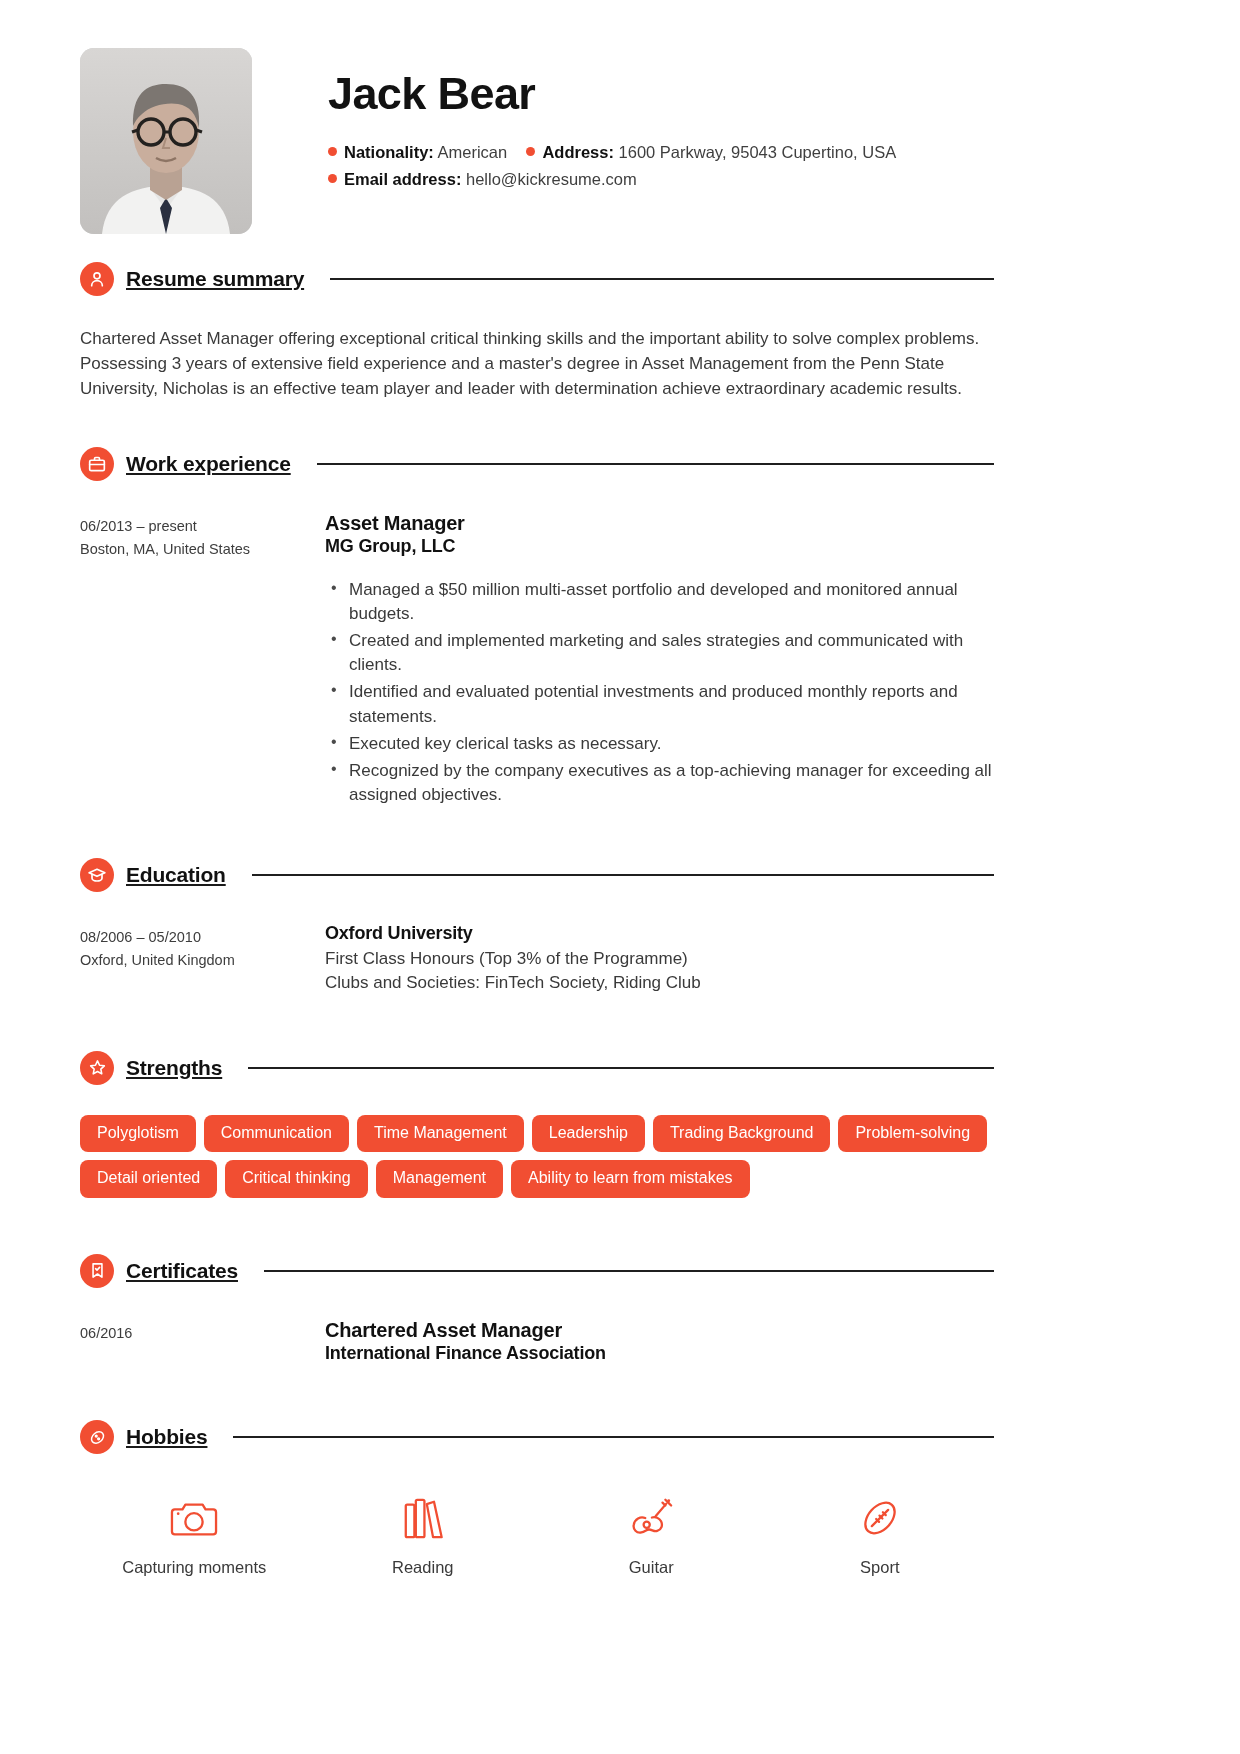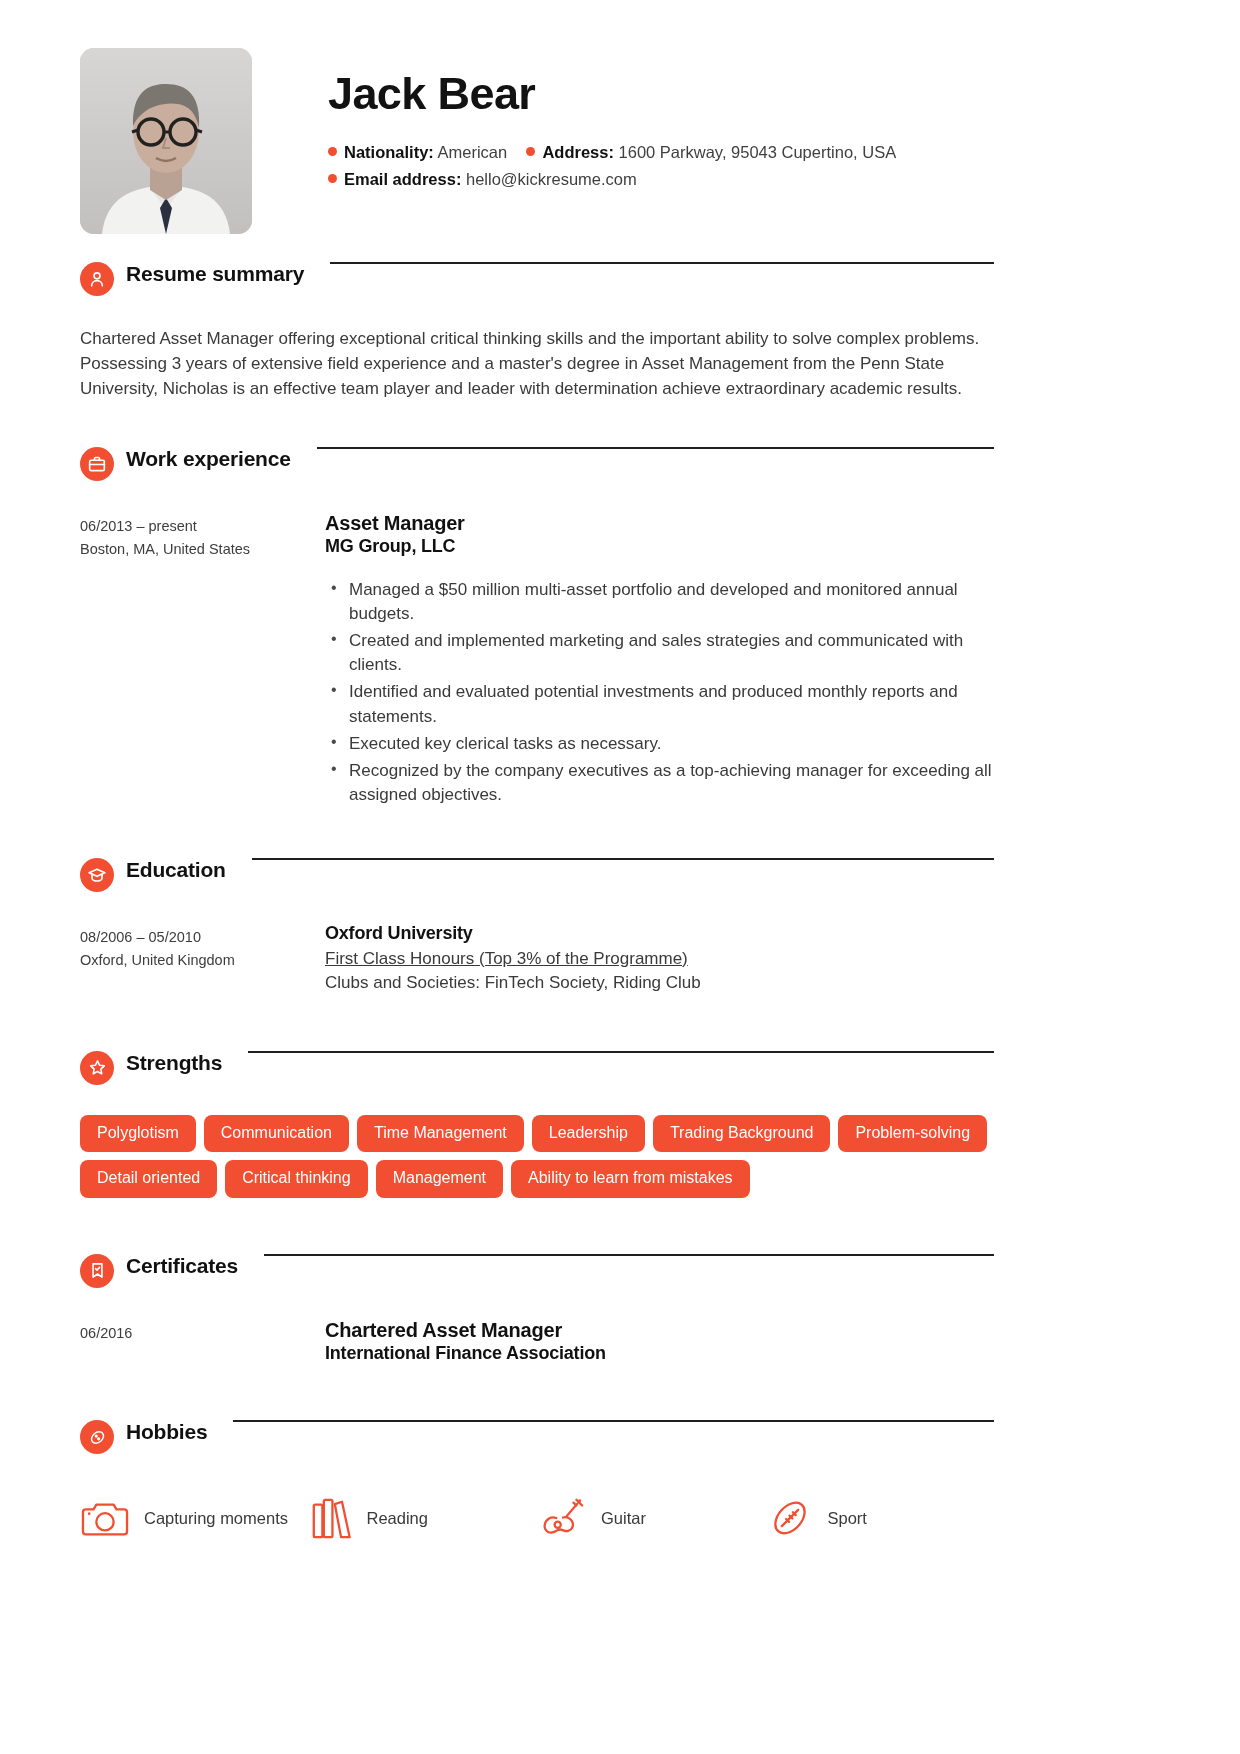--- a/index.html
+++ b/index.html
@@ -63,23 +63,24 @@
   }
   .contact-label { font-weight: bold; color: #111; }
   .contact-value { color: #3f3f3f; }
   .contact-gap { display: inline-block; width: 10px; }
 
   
   .section { margin-top: 10px; }
 
   .sec-head {
     display: flex;
-    align-items: flex-start;
+    align-items: center;
     gap: 12px;
     margin-bottom: 6px;
+    text-decoration: underline;
   }
   .sec-icon {
     width: 34px; height: 34px;
     border-radius: 50%;
     background: #f14e32;
     display: flex;
     align-items: center;
     justify-content: center;
     flex: 0 0 auto;
   }
@@ -183,20 +184,21 @@
 
   
   .hobbies {
     display: flex;
     margin-top: 38px;
     max-width: 960px;
   }
   .hobby {
     flex: 1 1 0;
     display: flex;
+    flex-direction: column;
     align-items: center;
     gap: 14px;
   }
   .hobby-icon { height: 52px; display: flex; align-items: center; }
   .hobby-label { font-size: 16.5px; color: #3a3a3a; }
 </style>
 </head>
 <body>
 
 <div class="page">
@@ -315,21 +317,21 @@
       <div class="sec-rule"></div>
     </div>
 
     <div class="entry" style="margin-top:30px;">
       <div class="entry-left">
         <div>08/2006 – 05/2010</div>
         <div>Oxford, United Kingdom</div>
       </div>
       <div class="entry-right">
         <div class="entry-sub">Oxford University</div>
-        <div class="entry-note" style="margin-top:2px;text-decoration:underline;">First Class Honours (Top 3% of the Programme)</div>
+        <div class="entry-note" style="margin-top:2px;">First Class Honours (Top 3% of the Programme)</div>
         <div class="entry-note">Clubs and Societies: FinTech Society, Riding Club</div>
       </div>
     </div>
   </div>
 
   <div class="section" style="margin-top:56px;">
     <div class="sec-head">
       <div class="sec-icon">
         <svg width="19" height="19" viewBox="0 0 24 24" fill="none" stroke="#fff" stroke-width="2" stroke-linecap="round" stroke-linejoin="round">
           <path d="M12 3.6 L14.6 9.2 L20.6 9.9 L16.2 14 L17.4 20 L12 17 L6.6 20 L7.8 14 L3.4 9.9 L9.4 9.2 Z"></path>

